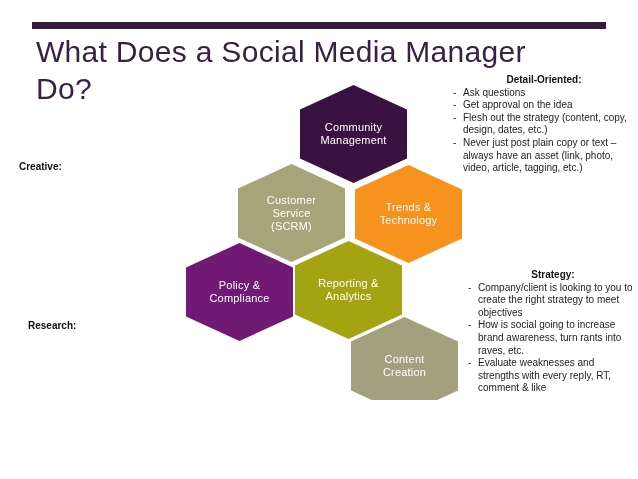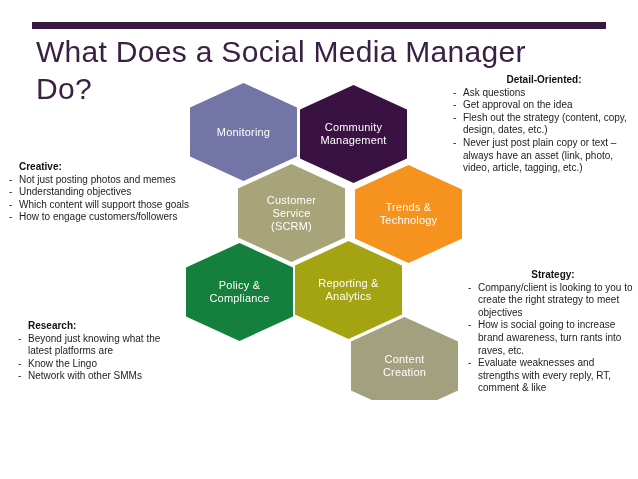--- a/index.html
+++ b/index.html
@@ -45,67 +45,53 @@
     <ul>
       <li>Ask questions</li>
       <li>Get approval on the idea</li>
       <li>Flesh out the strategy (content, copy, design, dates, etc.)</li>
       <li>Never just post plain copy or text – always have an asset (link, photo, video, article, tagging, etc.)</li>
     </ul>
   </section>
 
   <section class="tblock" style="left:7px; top:161px; width:212px;">
     <h3>Creative:</h3>
-    <ul>
-      <li>Not just posting photos and memes</li>
-      <li>Understanding objectives</li>
-      <li>Which content will support those goals</li>
-      <li>How to engage customers/followers</li>
-    </ul>
   </section>
 
   <section class="tblock" style="left:16px; top:320px; width:170px;">
     <h3>Research:</h3>
-    <ul>
-      <li>Beyond just knowing what the latest platforms are</li>
-      <li>Know the Lingo</li>
-      <li>Network with other SMMs</li>
-    </ul>
   </section>
 
   <section class="tblock hdr-left" style="left:466px; top:269px; width:172px;">
     <h3>Strategy:</h3>
     <ul>
       <li>Company/client is looking to you to create the right strategy to meet objectives</li>
       <li>How is social going to increase brand awareness, turn rants into raves, etc.</li>
       <li>Evaluate weaknesses and strengths with every reply, RT, comment &amp; like</li>
     </ul>
   </section>
 
-  <div class="hex" style="left: 190px; top: 83px; background-color: rgb(115, 117, 166);">
-    <span class="hex-label">Monitoring</span>
-  </div>
 
   <div class="hex" style="left: 300px; top: 85px; background-color: rgb(58, 18, 66);">
     <span class="hex-label">Community
 Management</span>
   </div>
 
   <div class="hex" style="left: 355px; top: 165px; background-color: rgb(246, 146, 30);">
     <span class="hex-label">Trends &amp;
 Technology</span>
   </div>
 
   <div class="hex" style="left: 238px; top: 164px; background-color: rgb(167, 164, 121);">
     <span class="hex-label">Customer
 Service
 (SCRM)</span>
   </div>
 
-  <div class="hex" style="left: 186px; top: 243px; background-color: #15803d;">
+  <div class="hex" style="left: 186px; top: 243px; background-color: #701a75;">
     <span class="hex-label">Policy &amp;
 Compliance</span>
   </div>
 
   <div class="hex" style="left: 295px; top: 241px; background-color: rgb(164, 164, 18);">
     <span class="hex-label">Reporting &amp;
 Analytics</span>
   </div>
 
 

